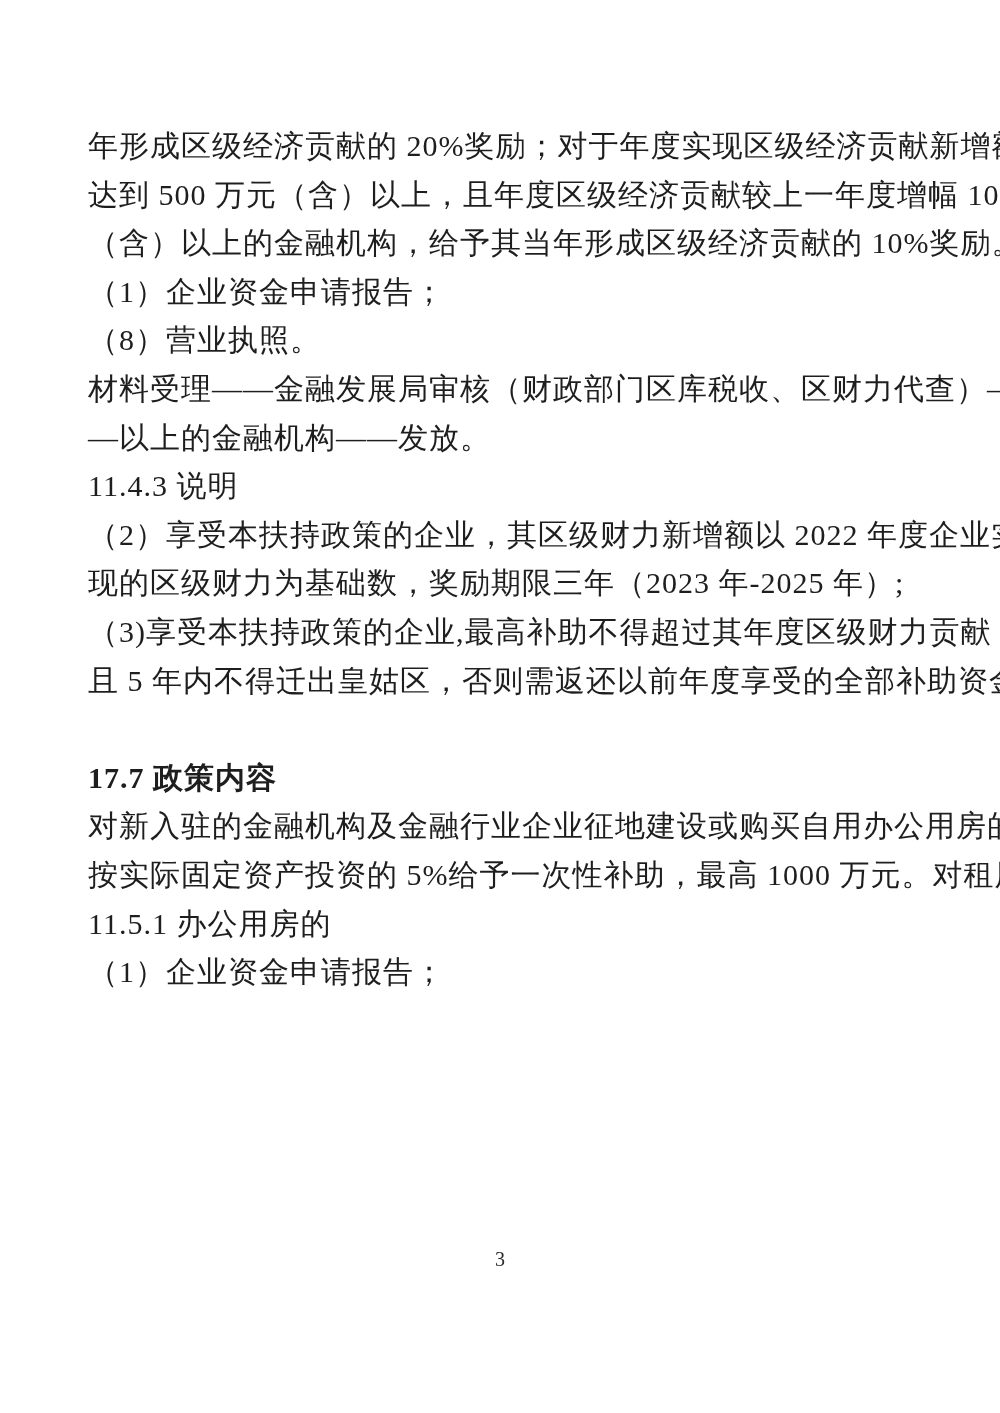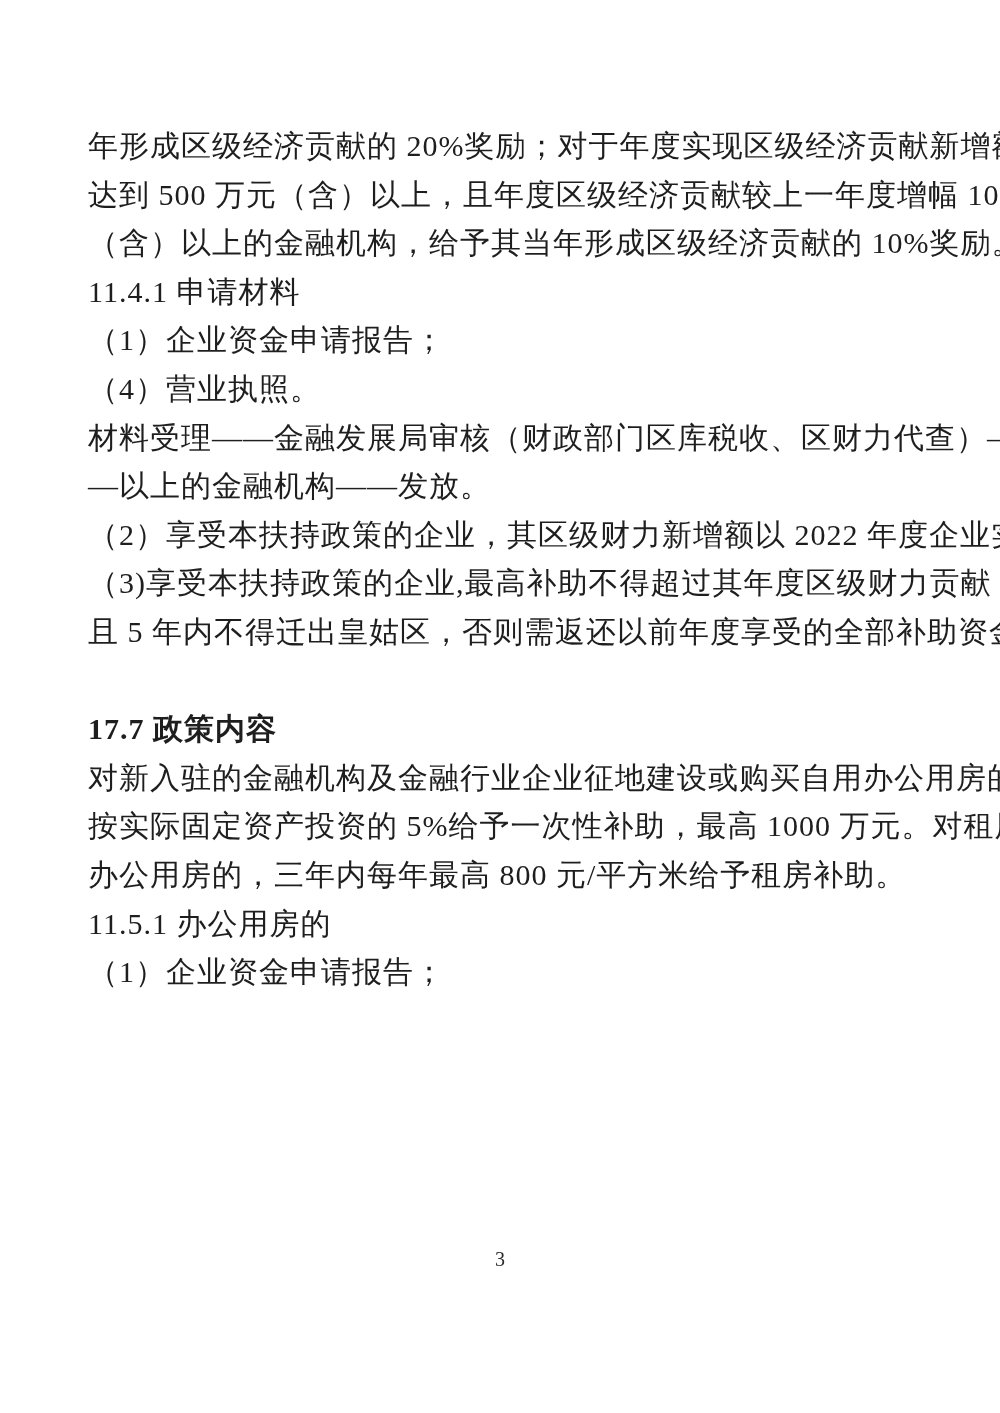--- a/index.html
+++ b/index.html
@@ -48,30 +48,30 @@
   }
 </style>
 </head>
 <body>
 
 <div class="page">
   <div class="content">
       <div class="line body">年形成区级经济贡献的 20%奖励；对于年度实现区级经济贡献新增额</div>
       <div class="line body">达到 500 万元（含）以上，且年度区级经济贡献较上一年度增幅 10%</div>
       <div class="line body">（含）以上的金融机构，给予其当年形成区级经济贡献的 10%奖励。</div>
-      <div class="line body">11.4.1 申请材料</div>
       <div class="line body">（1）企业资金申请报告；</div>
-      <div class="line body">（4）营业执照。</div>
+      <div class="line body">（8）营业执照。</div>
       <div class="line body">材料受理——金融发展局审核（财政部门区库税收、区财力代查）—</div>
       <div class="line body">—以上的金融机构——发放。</div>
+      <div class="line body">11.4.3 说明</div>
       <div class="line body">（2）享受本扶持政策的企业，其区级财力新增额以 2022 年度企业实</div>
+      <div class="line body">现的区级财力为基础数，奖励期限三年（2023 年-2025 年）;</div>
       <div class="line body">（3)享受本扶持政策的企业,最高补助不得超过其年度区级财力贡献，</div>
       <div class="line body">且 5 年内不得迁出皇姑区，否则需返还以前年度享受的全部补助资金</div>
       <div class="line blank"></div>
       <div class="line heading">17.7 政策内容</div>
       <div class="line body">对新入驻的金融机构及金融行业企业征地建设或购买自用办公用房的，</div>
       <div class="line body">按实际固定资产投资的 5%给予一次性补助，最高 1000 万元。对租用</div>
-      <div class="line body">办公用房的，三年内每年最高 800 元/平方米给予租房补助。</div>
       <div class="line body">11.5.1 办公用房的</div>
       <div class="line body">（1）企业资金申请报告；</div>
     </div>
   <div class="pagenum">3</div>
 </div>
 
 </body></html>

